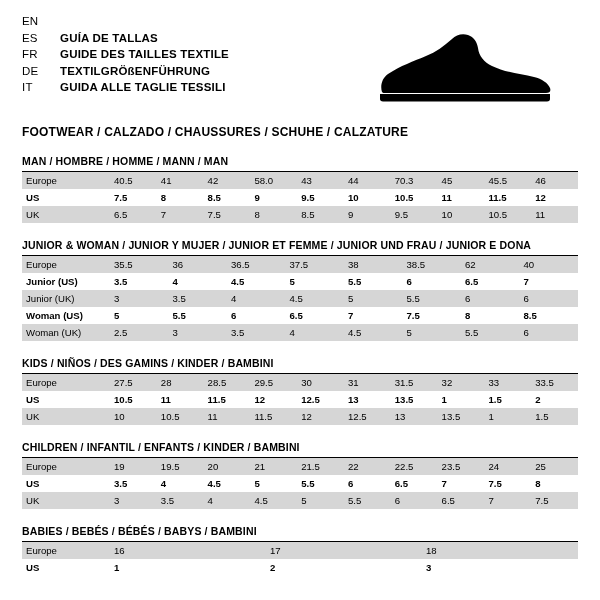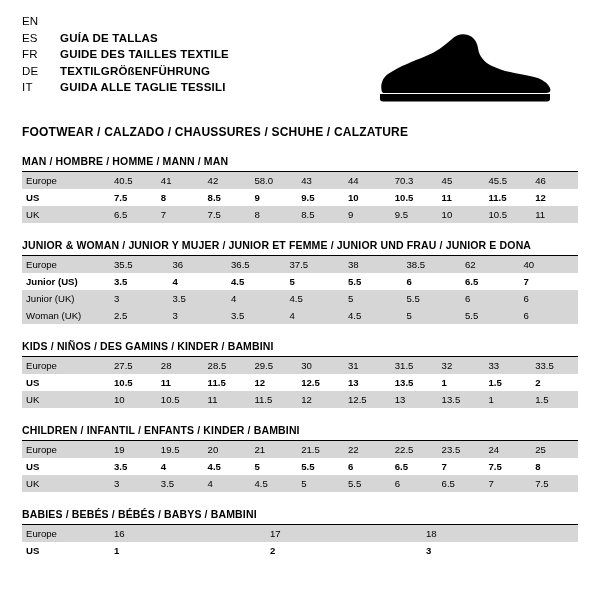--- a/index.html
+++ b/index.html
@@ -245,20 +245,31 @@
               <td class="label">Junior (UK)</td>
               <td class="val">3</td>
               <td class="val">3.5</td>
               <td class="val">4</td>
               <td class="val">4.5</td>
               <td class="val">5</td>
               <td class="val">5.5</td>
               <td class="val">6</td>
               <td class="val">6</td>
             </tr>
+            <tr class="plain">
+              <td class="label">Woman (US)</td>
+              <td class="val">5</td>
+              <td class="val">5.5</td>
+              <td class="val">6</td>
+              <td class="val">6.5</td>
+              <td class="val">7</td>
+              <td class="val">7.5</td>
+              <td class="val">8</td>
+              <td class="val">8.5</td>
+            </tr>
             <tr class="shaded">
               <td class="label">Woman (UK)</td>
               <td class="val">2.5</td>
               <td class="val">3</td>
               <td class="val">3.5</td>
               <td class="val">4</td>
               <td class="val">4.5</td>
               <td class="val">5</td>
               <td class="val">5.5</td>
               <td class="val">6</td>

